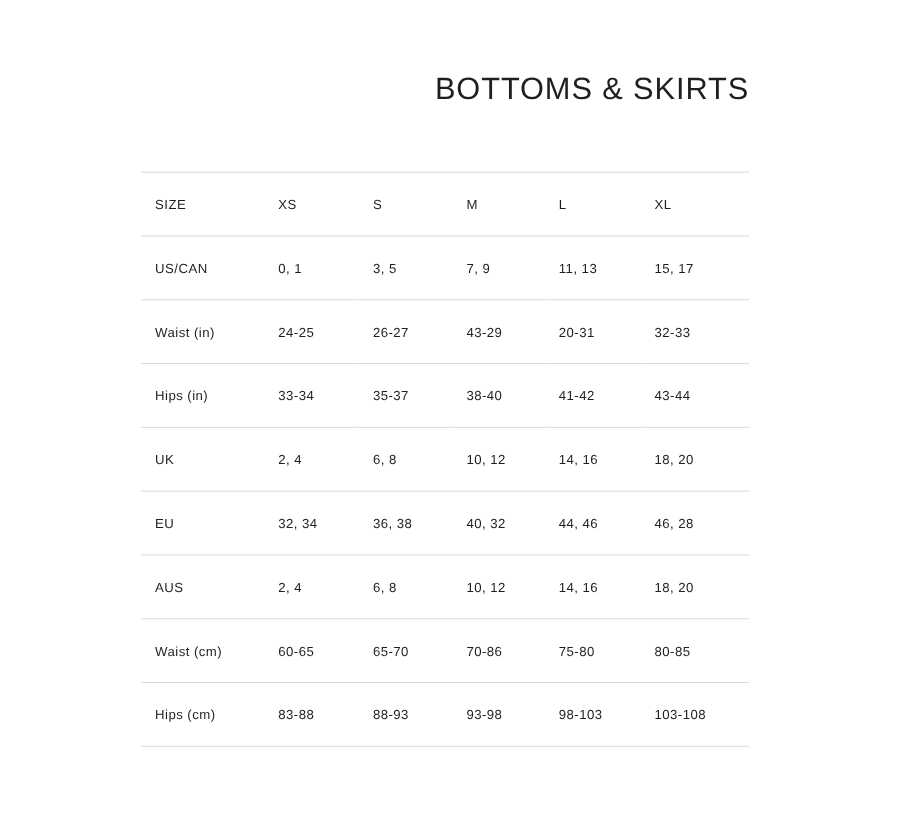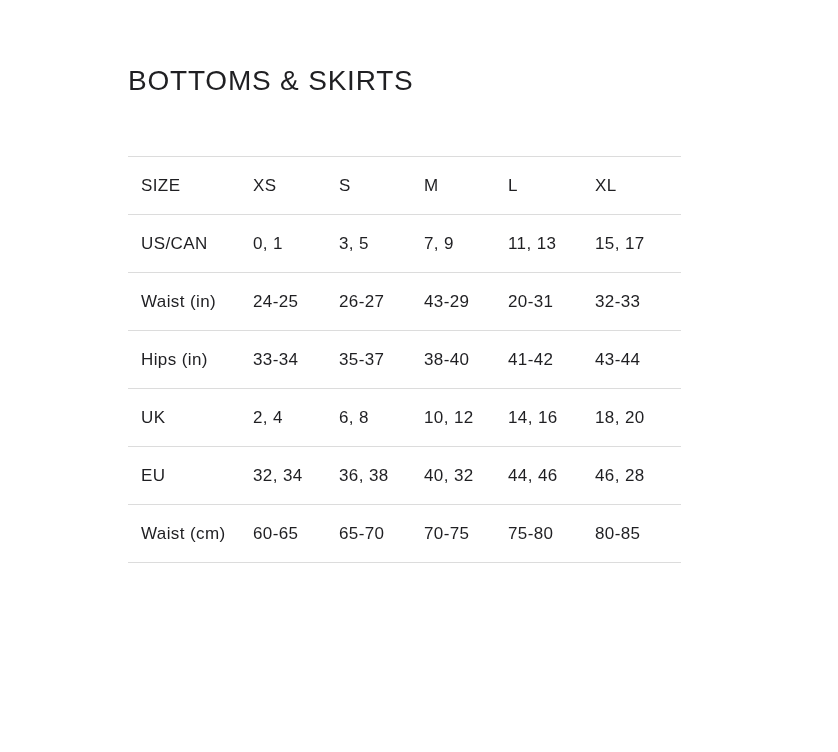--- a/index.html
+++ b/index.html
@@ -13,21 +13,21 @@
     background:var(--bg-color);
     font-family:"Liberation Sans","DejaVu Sans",sans-serif;
     color:var(--text-color);
   }
   .content{
     width:553px;
     margin-left:128px;
   }
   .page-title{
     margin-top:64px;
-    text-align:left;
+    text-align:right;
     font-size:28px;
     font-weight:400;
     letter-spacing:0.8px;
     color:var(--text-color);
     line-height:34px;
   }
   table.size-chart{
     margin-top:58px;
     width:553px;
     border-collapse:collapse;
@@ -44,21 +44,21 @@
     border-top:1px solid var(--divider-color);
   }
   table.size-chart tbody tr:last-child{
     border-bottom:1px solid var(--divider-color);
   }
   table.size-chart th,
   table.size-chart td{
     text-align:left;
     vertical-align:middle;
     font-weight:400;
-    font-size:17px;
+    font-size:12px;
     letter-spacing:0.4px;
     padding:0 4px 0 13px;
     white-space:nowrap;
     color:var(--text-color);
   }
 </style>
 </head>
 <body>
 
 <div class="content">
@@ -118,22 +118,38 @@
         </tr>
         <tr>
           <th>EU</th>
           <td>32, 34</td>
           <td>36, 38</td>
           <td>40, 32</td>
           <td>44, 46</td>
           <td>46, 28</td>
         </tr>
         <tr>
+          <th>AUS</th>
+          <td>2, 4</td>
+          <td>6, 8</td>
+          <td>10, 12</td>
+          <td>14, 16</td>
+          <td>18, 20</td>
+        </tr>
+        <tr>
           <th>Waist (cm)</th>
           <td>60-65</td>
           <td>65-70</td>
-          <td>70-75</td>
+          <td>70-86</td>
           <td>75-80</td>
           <td>80-85</td>
+        </tr>
+        <tr>
+          <th>Hips (cm)</th>
+          <td>83-88</td>
+          <td>88-93</td>
+          <td>93-98</td>
+          <td>98-103</td>
+          <td>103-108</td>
         </tr>
       </tbody>
   </table>
 </div>
 
 </body></html>

